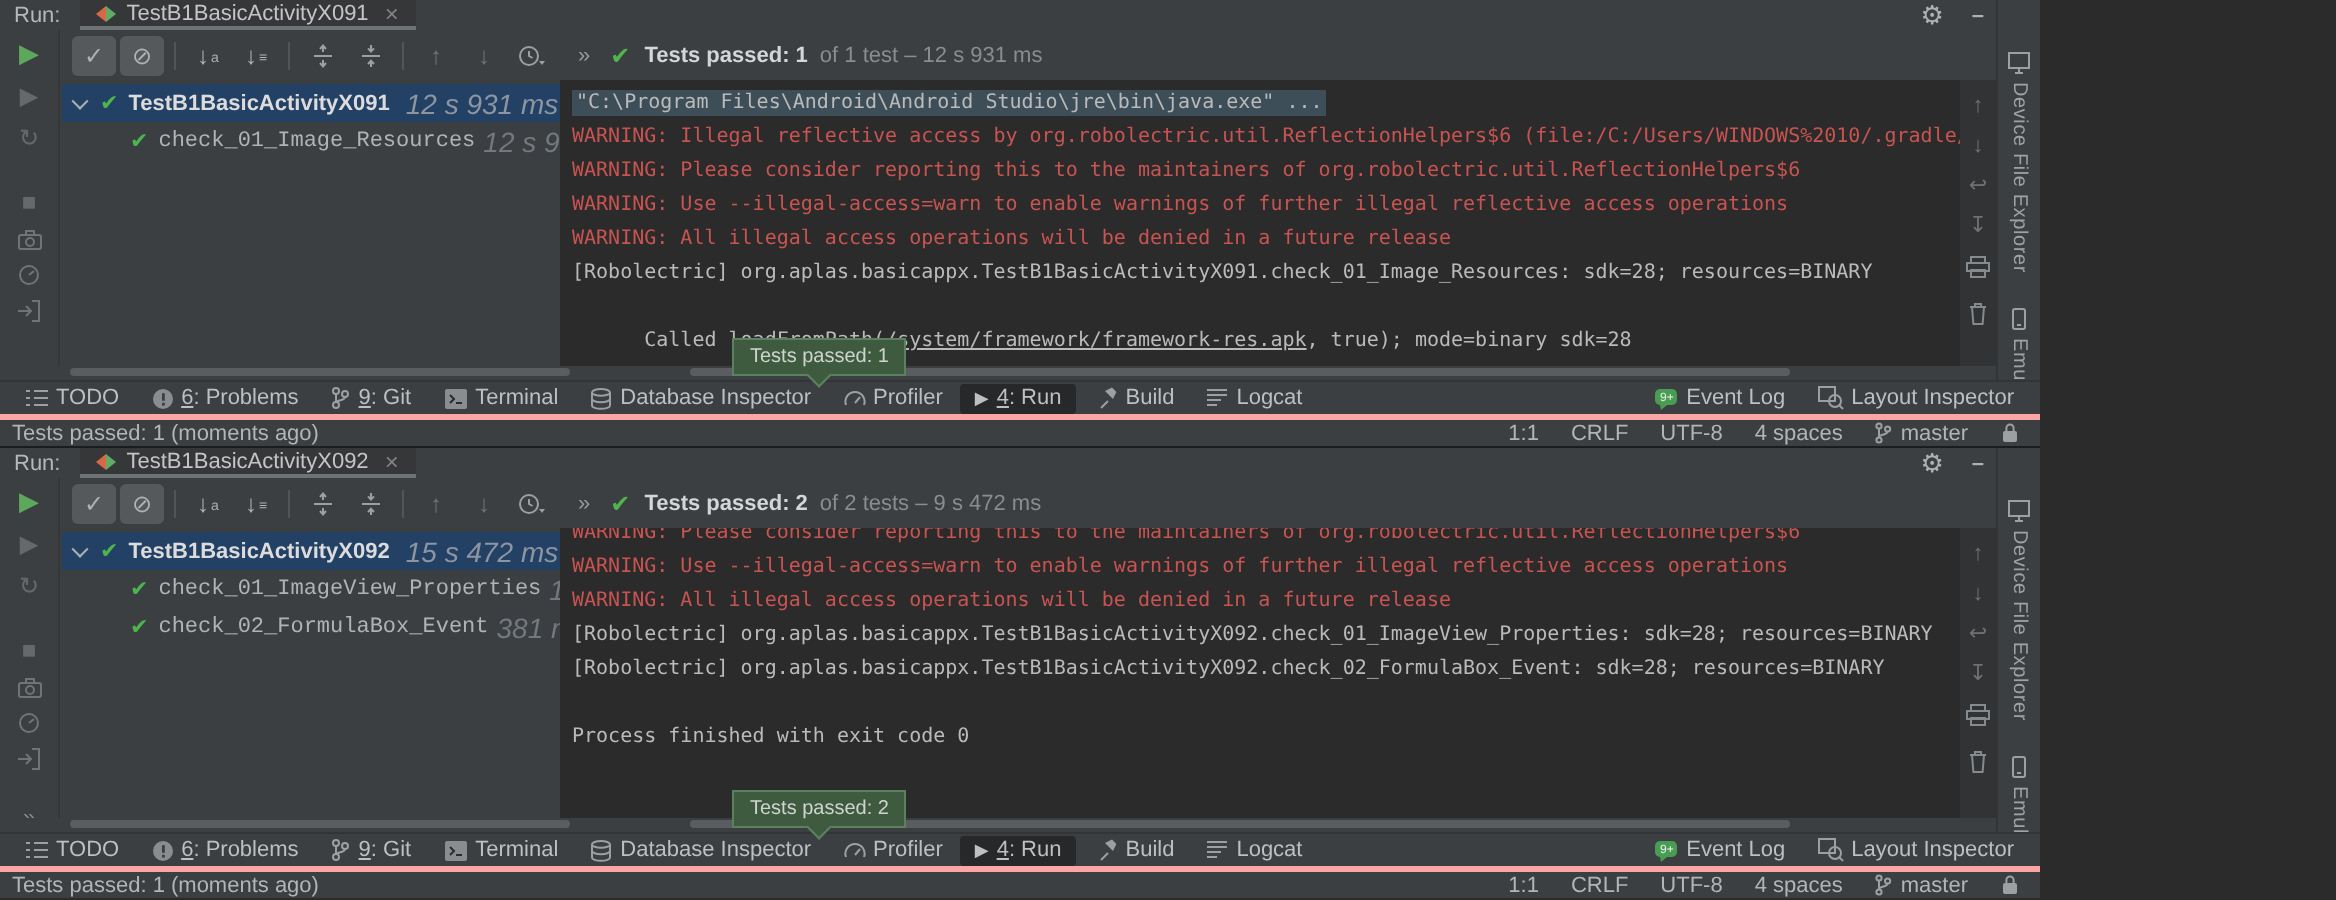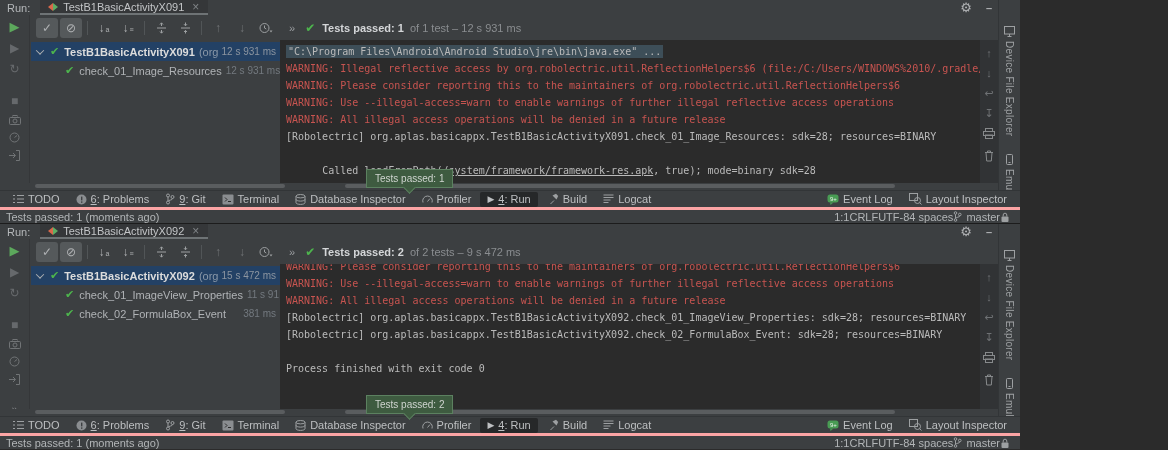--- a/index.html
+++ b/index.html
@@ -42,23 +42,23 @@
   .sum-dim { color:#8a8d90; white-space:nowrap; }
 
   
   .tree { position:absolute; left:31px; top:40px; width:249px; bottom:40px; background:#3c3f41; padding-top:2px; overflow:hidden; }
   .trow { height:19px; display:flex; align-items:center; padding:0 4px 0 6px; white-space:nowrap; overflow:hidden; }
   .trow.selected { background:#234165; }
   .chev { width:6px; height:6px; border-right:1.5px solid #aeb0b2; border-bottom:1.5px solid #aeb0b2; transform:rotate(45deg) translate(-1px,-1px); margin-right:7px; flex:none; }
   .chk { color:#4db54d; font-size:11px; margin-right:5px; flex:none; }
   .tname { color:#dcdcdc; font-weight:bold; margin-right:4px; }
   .tpkg { color:#8a98a8; overflow:hidden; text-overflow:clip; flex:1 1 auto; min-width:0; }
-  .ttime { color:#8c95a0; font-size:10px; margin-left:auto; padding-left:4px; flex:none; }
+  .ttime { color:#8c95a0; font-size:14px; margin-left:auto; padding-left:4px; flex:none;font-style:italic; }
   .trow.child { padding-left:34px; }
-  .cname { color:#b0b3b6; }
+  .cname { color:#b0b3b6;font-family:Liberation Mono, monospace; }
   .trow.child .ttime { color:#73797f; }
 
   
   .console { position:absolute; left:280px; top:40px; right:40px; bottom:40px; background:#2b2b2b; padding:3px 0 0 6px; overflow:hidden;
     font-family:"DejaVu Sans Mono", monospace; font-size:10px; }
   .cl { height:17px; line-height:17px; white-space:pre; color:#bababa; }
   .cl.err { color:#c75450; }
   .cl .sel { background:#3d4e58; padding:1px 2px; }
   .cl .lnk { text-decoration:underline; }
   .cl.clip { margin-top:-9px; }
@@ -83,21 +83,21 @@
   .bbar { position:absolute; left:0; right:0; bottom:16px; height:17px; background:#3c3f41; border-top:1px solid #323537; display:flex; align-items:center; padding:0 6px; gap:2px; }
   .bitem { display:flex; align-items:center; gap:4px; padding:1px 7px; height:15px; color:#bdbfc1; white-space:nowrap; }
   .bitem.on { background:#262829; border-radius:2px; }
   .bitem svg { flex:none; }
   .mn { text-decoration:underline; }
   .bspacer { flex:1; }
   .play-g { color:#bdbfc1; font-size:9px; }
 
   
   .sbar { position:absolute; left:0; right:0; bottom:0; height:16px; background:#3c3f41; border-top:3px solid #fca5a5; display:flex; align-items:center; padding:0 10px 0 6px; color:#b2b5b7; }
-  .sright { margin-left:auto; display:flex; align-items:flex-end; }
+  .sright { margin-left:auto; display:flex; align-items:flex-start; gap:16px; }
   .sright .it { display:flex; align-items:center; gap:4px; }
 
   
   .tooltip { position:absolute; left:366px; bottom:35px; background:#3e5b40; border:1px solid #5c8160; color:#cfd4cf; padding:3px 8px; font-size:10px; white-space:nowrap; z-index:5; }
   .tooltip::after { content:""; position:absolute; left:38px; bottom:-5px; width:8px; height:8px; background:#3e5b40; border-right:1px solid #5c8160; border-bottom:1px solid #5c8160; transform:rotate(45deg); }
 
   svg .st { stroke:#9da0a2; fill:none; stroke-width:1; }
   svg .fl { fill:#9da0a2; }
 </style>
 </head>

